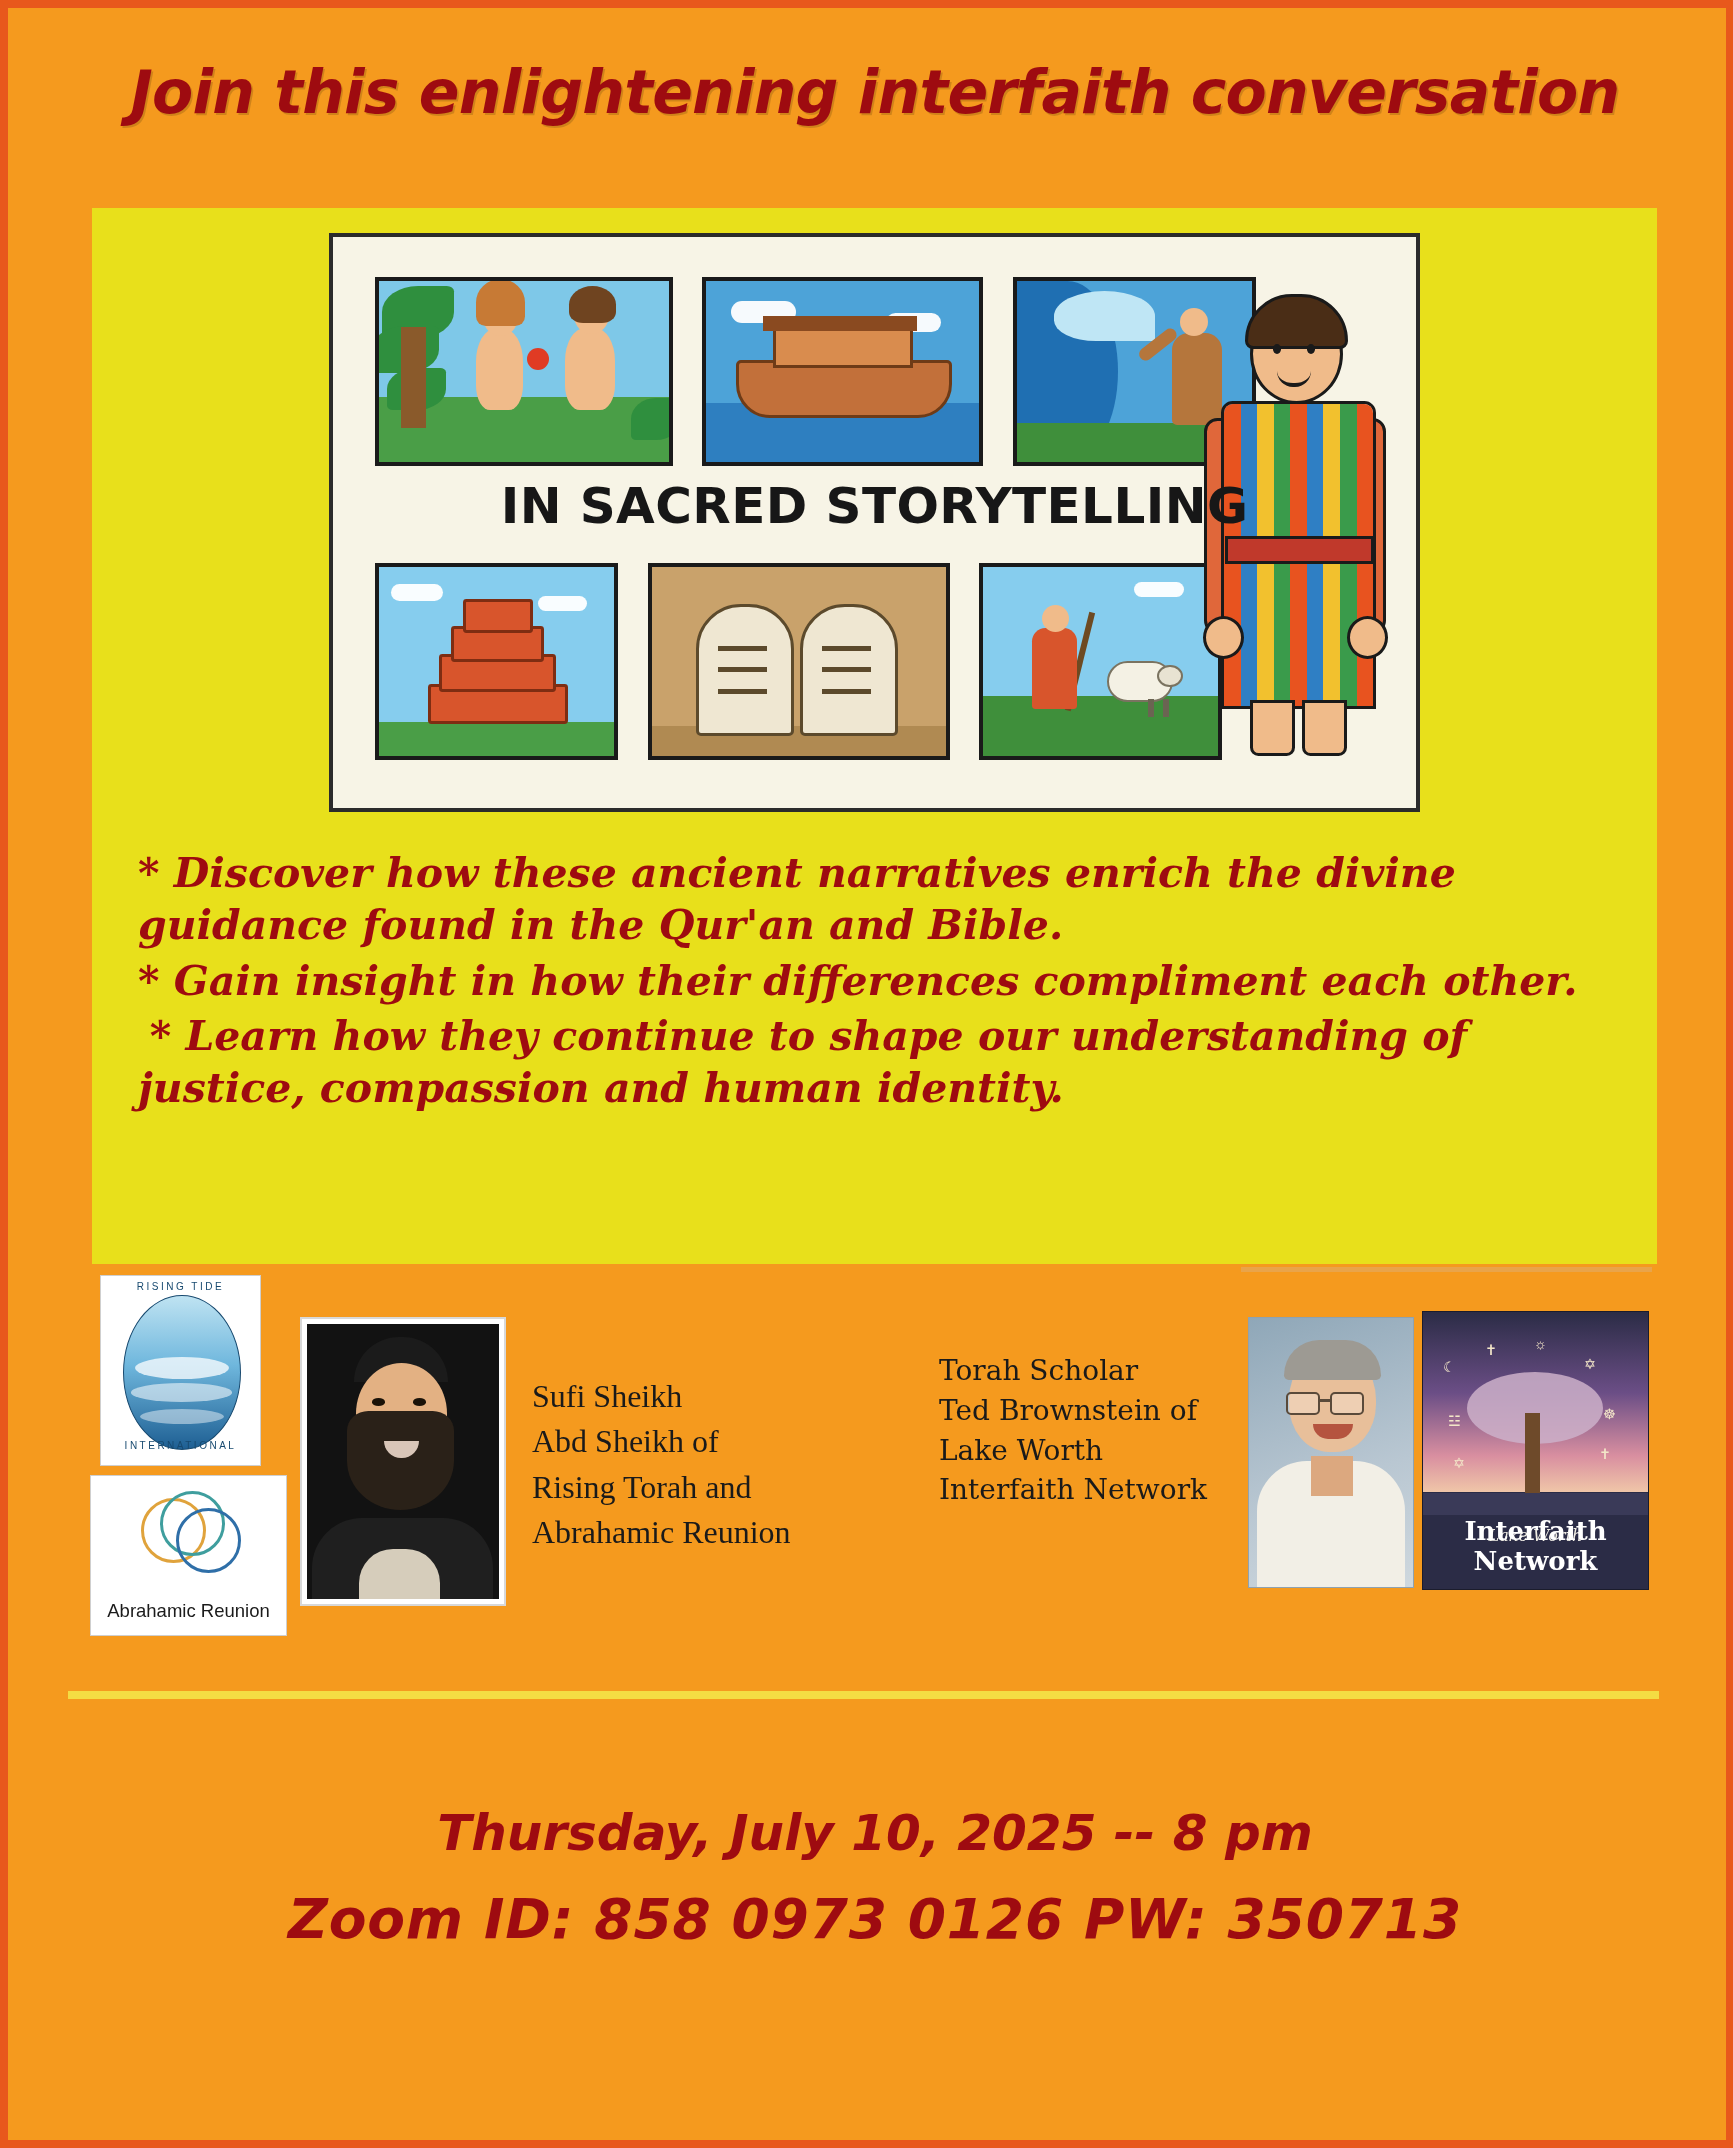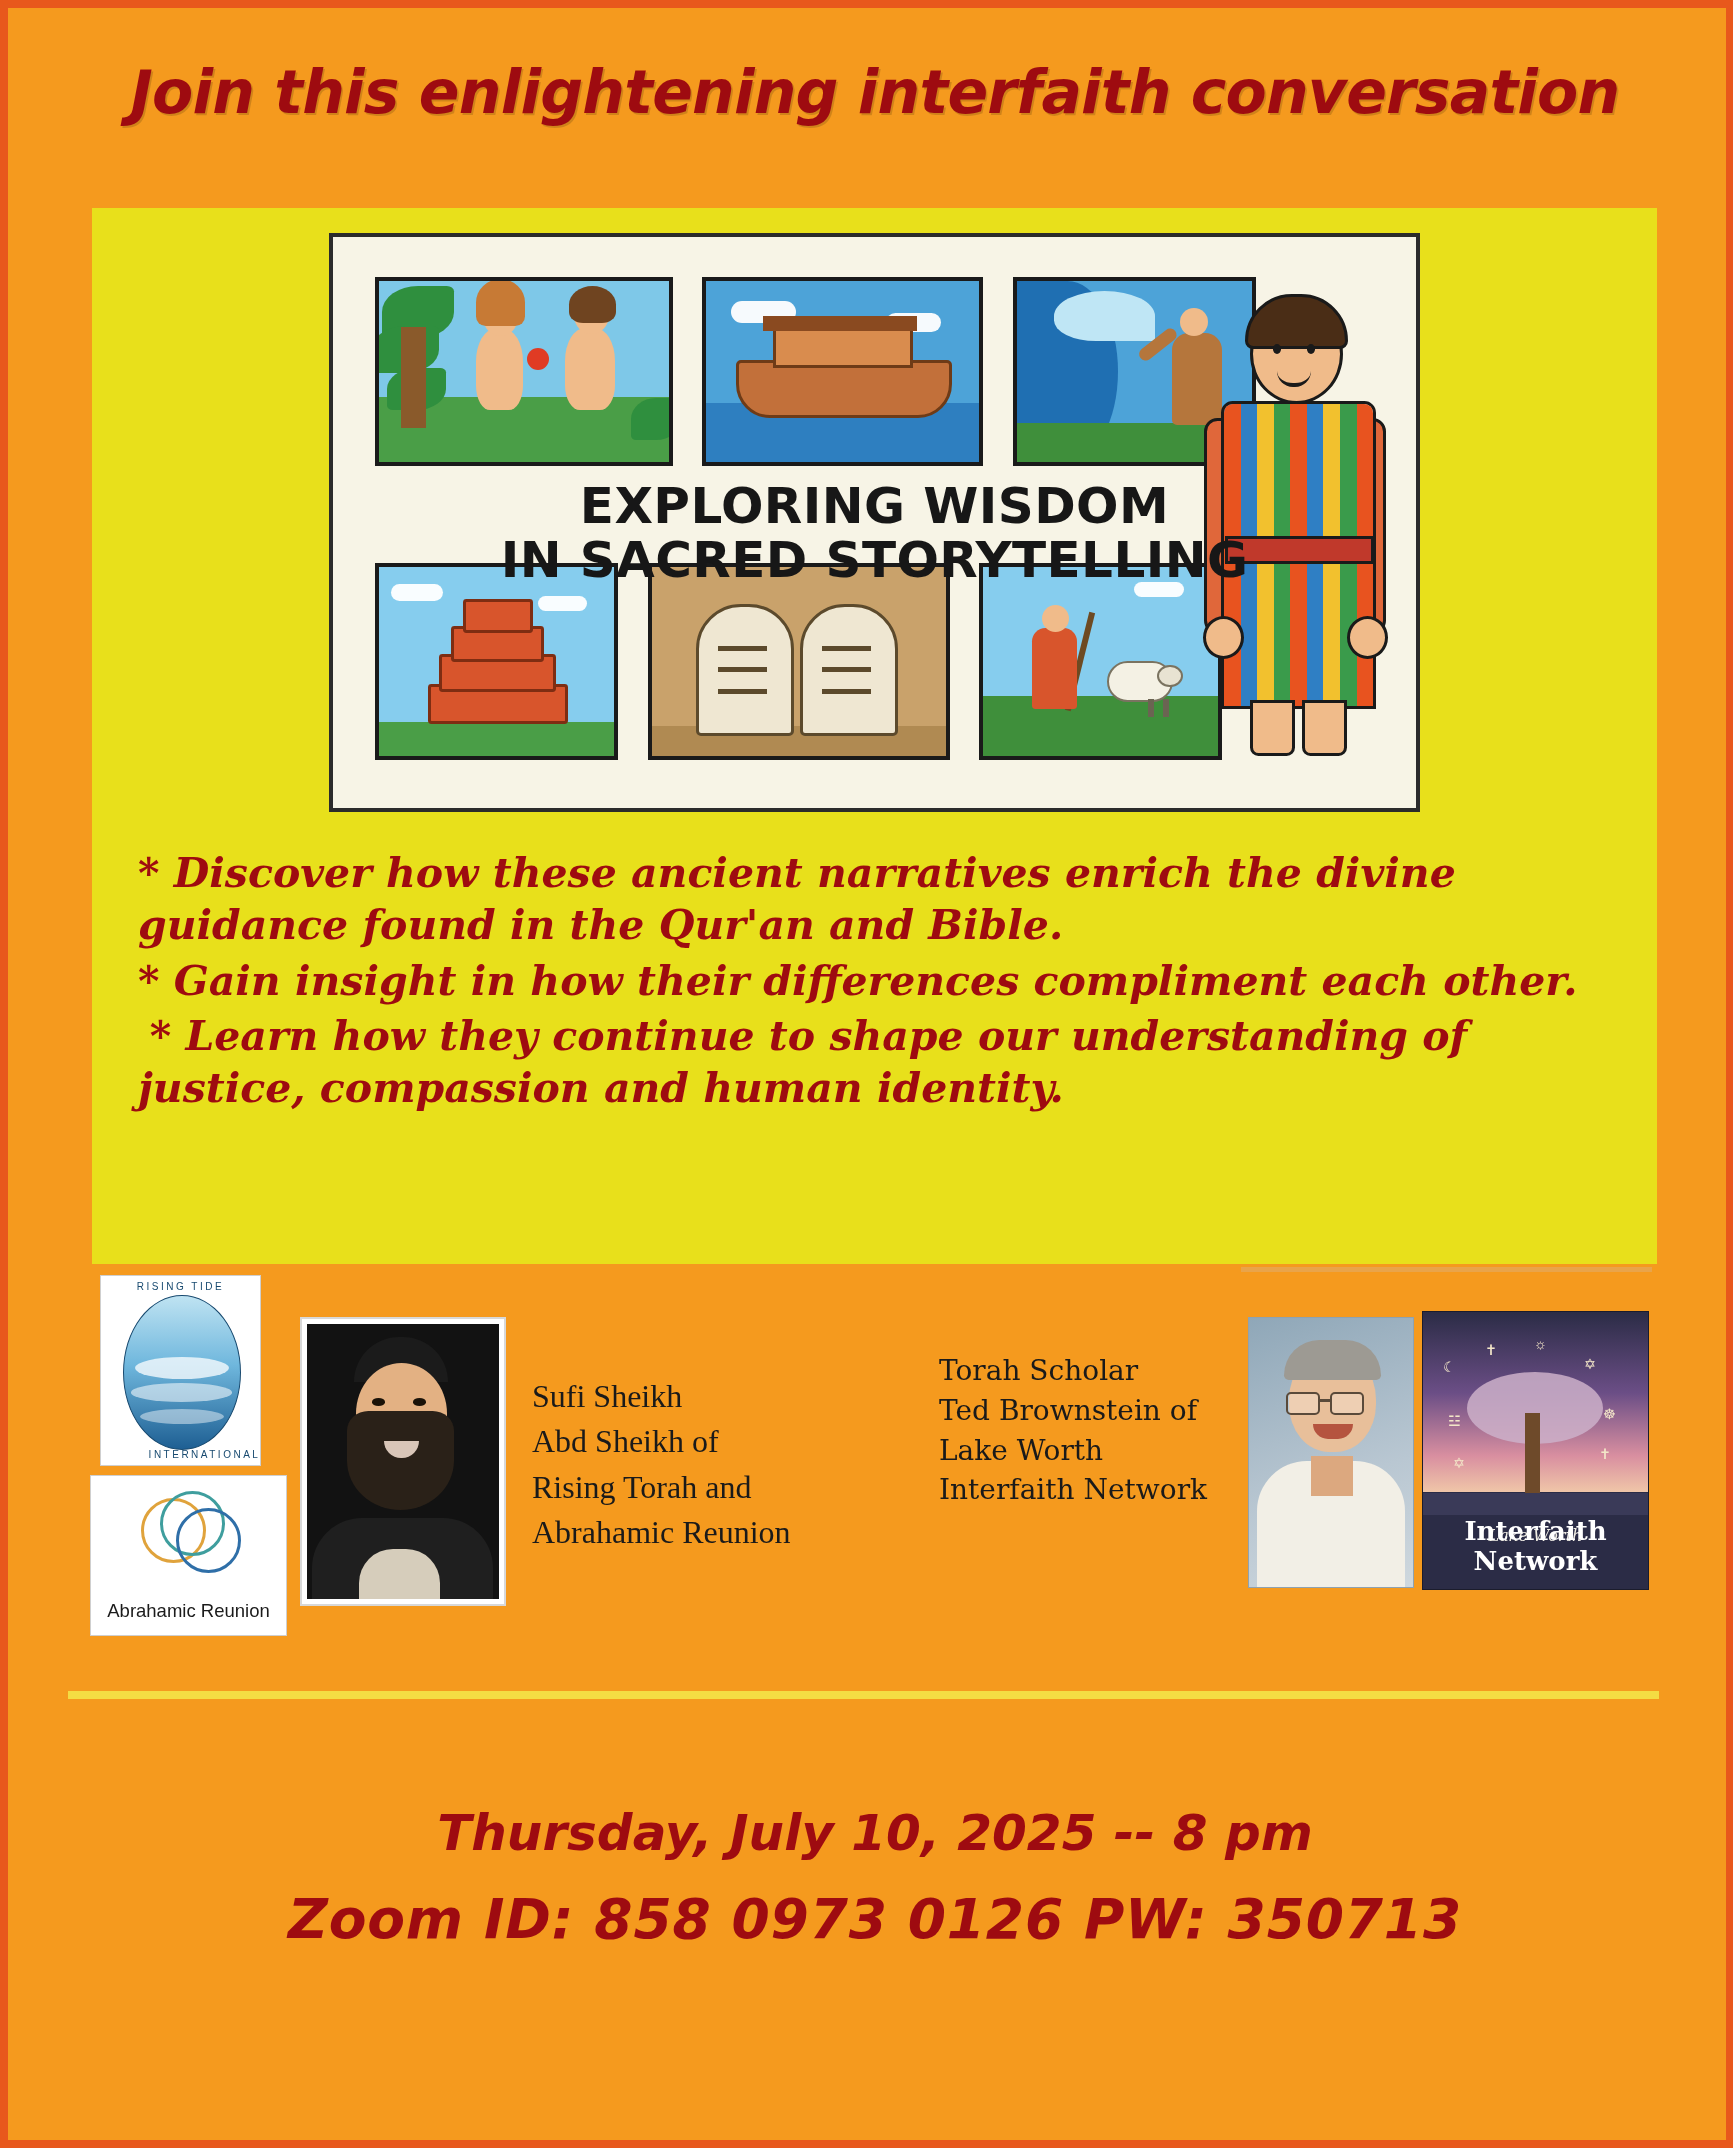--- a/index.html
+++ b/index.html
@@ -191,21 +191,21 @@
     border-radius:50%; background: linear-gradient(180deg,#bfe3f2 0%,#6fb7dd 45%,#1e5f93 100%);
     border:1.7px solid #17496f;
   }
   .rt-wave { position:absolute; background:#ffffff; opacity:.75; border-radius:50%; }
   .rt-text-top, .rt-text-bot {
     position:absolute; width:100%; text-align:center;
     font-family:"Liberation Sans", sans-serif; font-size:10px; font-weight:normal;
     letter-spacing:2.5px; color:#17496f;
   }
   .rt-text-top { top:5px; }
-  .rt-text-bot { bottom:5px;padding-left:24px; }
+  .rt-text-bot { bottom:14px; }
 
   .logo-abrahamic {
     position: absolute;
     left: 82px; top: 208px;
     width: 195px; height: 159px;
     background: #ffffff;
     border: 0.8px solid #cfcfcf;
   }
   .ar-mark { position:absolute; left:50px; top:15px; width:94px; height:91px; }
   .ar-ring { position:absolute; width:59px; height:59px; border:3.4px solid #e0a33c; border-radius:50%; }
@@ -399,21 +399,20 @@
         <div class="j-leg" style="left:47px;"></div>
         <div class="j-leg" style="left:99px;"></div>
         <div class="j-head"></div>
         <div class="j-hair"></div>
         <div class="j-eye" style="left:70px;"></div>
         <div class="j-eye" style="left:104px;"></div>
         <div class="j-smile"></div>
       </div>
 
       <div class="art-title">
-        <span>EXPLORING WISDOM</span>
         <span class="l2">IN SACRED STORYTELLING</span>
       </div>
 
     </div>
   </div>
 
   <div class="bullets">
     <p>* Discover how these ancient narratives enrich the divine guidance found in the Qur'an and Bible.</p>
     <p>* Gain insight in how their differences compliment each other.</p>
     <p class="indent"> * Learn how they continue to shape our understanding of justice, compassion and human identity.</p>

